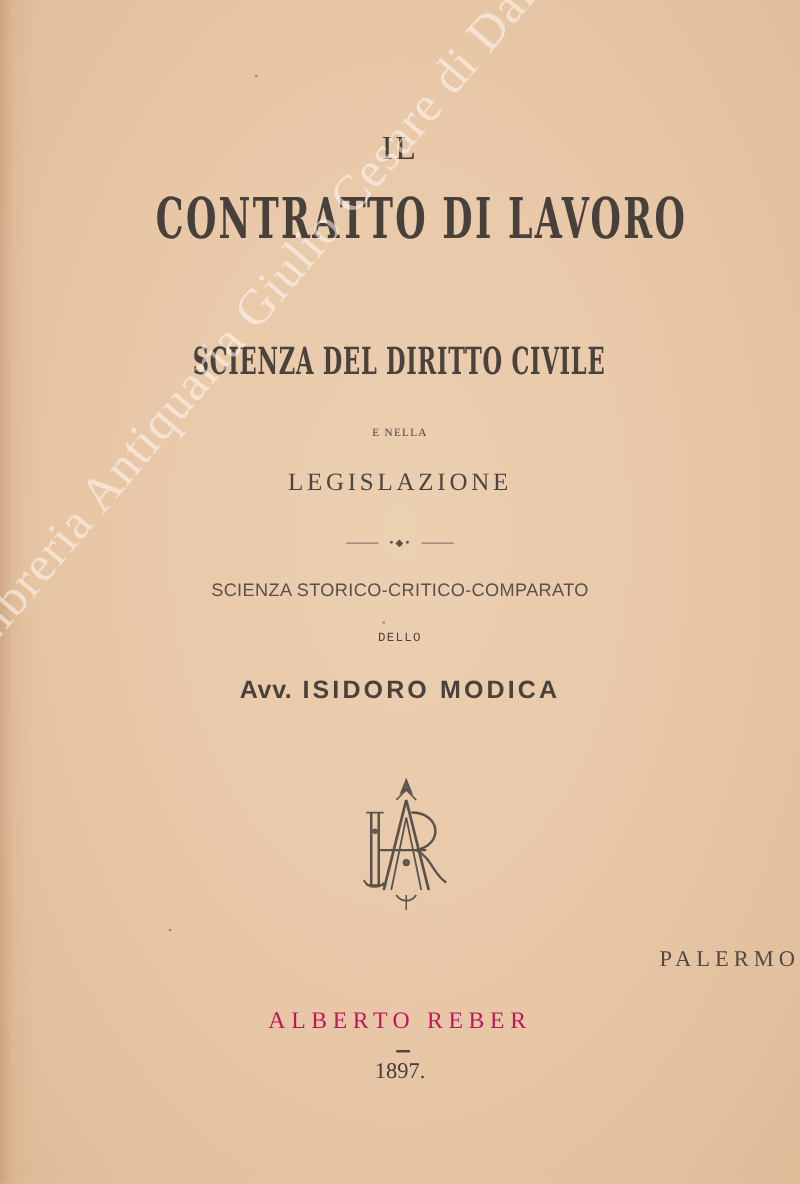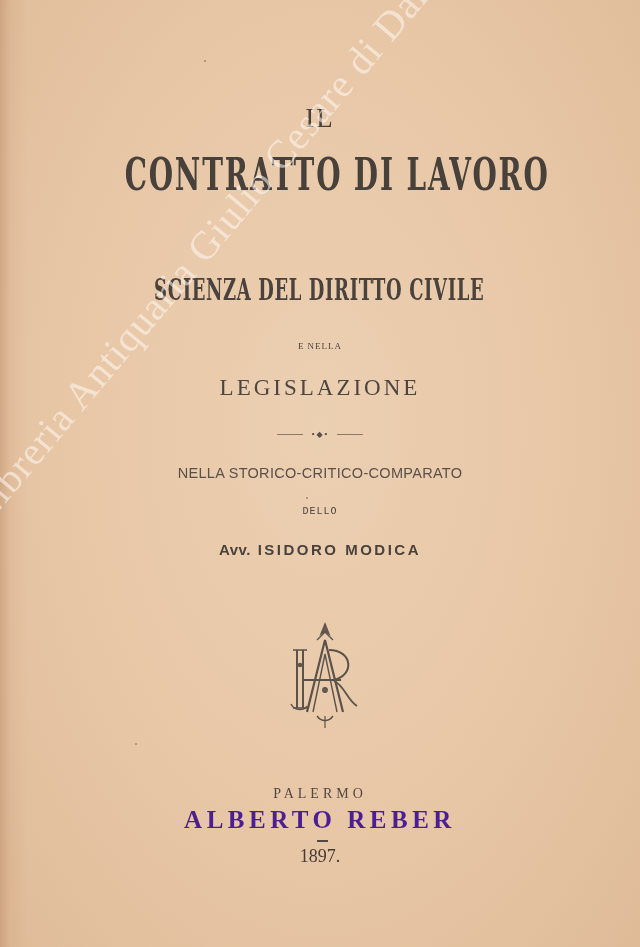--- a/index.html
+++ b/index.html
@@ -12,31 +12,31 @@
     font-family: "DejaVu Serif", serif;
     color: #3d3430;
   }
   .page { position: absolute; inset: 0; }
   .line { position: absolute; left: 0; width: 640px; text-align: center; white-space: nowrap; }
   .il { top: 103px; font-family: "Liberation Serif", serif; font-size: 27px; letter-spacing: 2px; color: #4a403a; }
   .title { top: 148px; font-family: "DejaVu Serif", serif; font-size: 45px; font-weight: bold; letter-spacing: 3px; color: #47403b; transform: scaleX(0.62); transform-origin: 328px 0; }
   .nella { top: 233px; font-family: "Liberation Serif", serif; font-size: 9px; letter-spacing: 1px; color: #4d4440; }
   .scienza { top: 272px; font-family: "DejaVu Serif", serif; font-size: 30px; font-weight: bold; letter-spacing: 1px; color: #4a423d; transform: scaleX(0.6); transform-origin: 318px 0; }
   .enella { top: 341px; font-family: "Liberation Serif", serif; font-size: 9px; letter-spacing: 1px; color: #4d4440; text-align: center; }
-  .legis { top: 375px; font-family: "Liberation Serif", serif; font-size: 23px; letter-spacing: 3px; color: #4e4540; }
+  .legis { top: 375px; font-family: "Liberation Serif", serif; font-size: 20px; letter-spacing: 3px; color: #4e4540; }
   .orn { top: 424px; height: 14px; }
   .orn .rule { display: inline-block; width: 26px; height: 1px; background: #8a7a6e; vertical-align: middle; margin: 0 8px; }
   .orn .dots { display: inline-block; font-size: 8px; color: #5d524b; vertical-align: middle; letter-spacing: 1px; }
   .studio { top: 465px; font-family: "Liberation Sans", sans-serif; font-size: 14.5px; letter-spacing: 0.3px; color: #5a504a; }
   .dello { top: 506px; font-family: Liberation Mono, monospace; font-size: 10px; letter-spacing: 1px; color: #4d4440; }
-  .author { top: 541px; font-family: "Liberation Sans", sans-serif; font-size: 15px; font-weight: bold; letter-spacing: 2.5px; color: #4a413c; }
+  .author { top: 541px; font-family: "Liberation Sans", sans-serif; font-size: 20px; font-weight: bold; letter-spacing: 2.5px; color: #4a413c; }
   .author .pre { letter-spacing: 0.5px; }
   .mono { position: absolute; left: 287px; top: 620px; width: 76px; height: 110px; }
-  .palermo { top: 786px; font-family: "Liberation Serif", serif; font-size: 14px; letter-spacing: 4px; color: #514842; }
-  .publisher { top: 806px; font-family: "Liberation Serif", serif; font-size: 25px; letter-spacing: 4.5px; color: #4c1d95; font-weight: bold; }
+  .palermo { top: 757px; font-family: "Liberation Serif", serif; font-size: 18px; letter-spacing: 4px; color: #514842; text-align: right; }
+  .publisher { top: 806px; font-family: "Liberation Serif", serif; font-size: 19px; letter-spacing: 4.5px; color: #be185d; }
   .dash { position: absolute; left: 317px; top: 840px; width: 11px; height: 1.5px; background: #514842; }
   .year { top: 846px; font-family: "Liberation Serif", serif; font-size: 18px; color: #453c37; }
   .watermark {
     position: absolute; left: -40px; top: 500px; width: 900px;
     font-family: "Liberation Serif", serif; font-size: 40px; letter-spacing: 1px;
     color: rgba(255,250,245,0.55);
     transform: rotate(-50deg); transform-origin: 0 0;
     white-space: nowrap; pointer-events: none;
   }
   .speck { position: absolute; width: 2px; height: 2px; border-radius: 50%; background: rgba(90,70,60,0.5); }
@@ -54,21 +54,21 @@
   <div class="line scienza">SCIENZA DEL DIRITTO CIVILE</div>
 
   <div class="line enella">E NELLA</div>
 
   <div class="line legis">LEGISLAZIONE</div>
 
   <div class="line orn">
     <span class="rule"></span><span class="dots">•◆•</span><span class="rule"></span>
   </div>
 
-  <div class="line studio">NELLA STORICO-CRITICO-COMPARATO</div>
+  <div class="line studio">SCIENZA STORICO-CRITICO-COMPARATO</div>
 
   <div class="line dello">DELLO</div>
 
   <div class="line author">
     <span class="pre">Avv.</span>
     <span>ISIDORO MODICA</span>
   </div>
 
   <svg class="mono" viewBox="0 0 76 110">
     <g fill="none" stroke="#5b524c" stroke-width="1.4">

